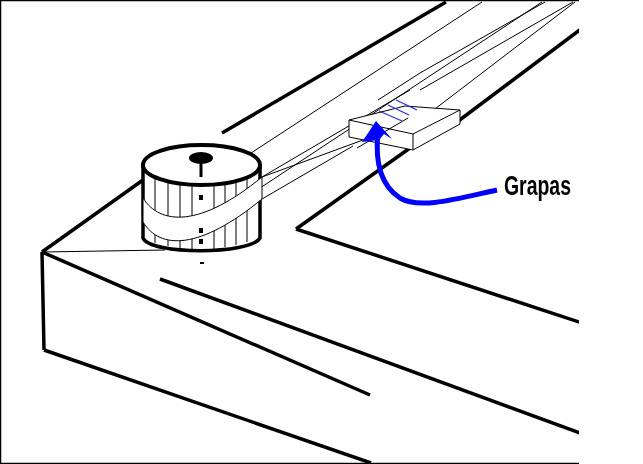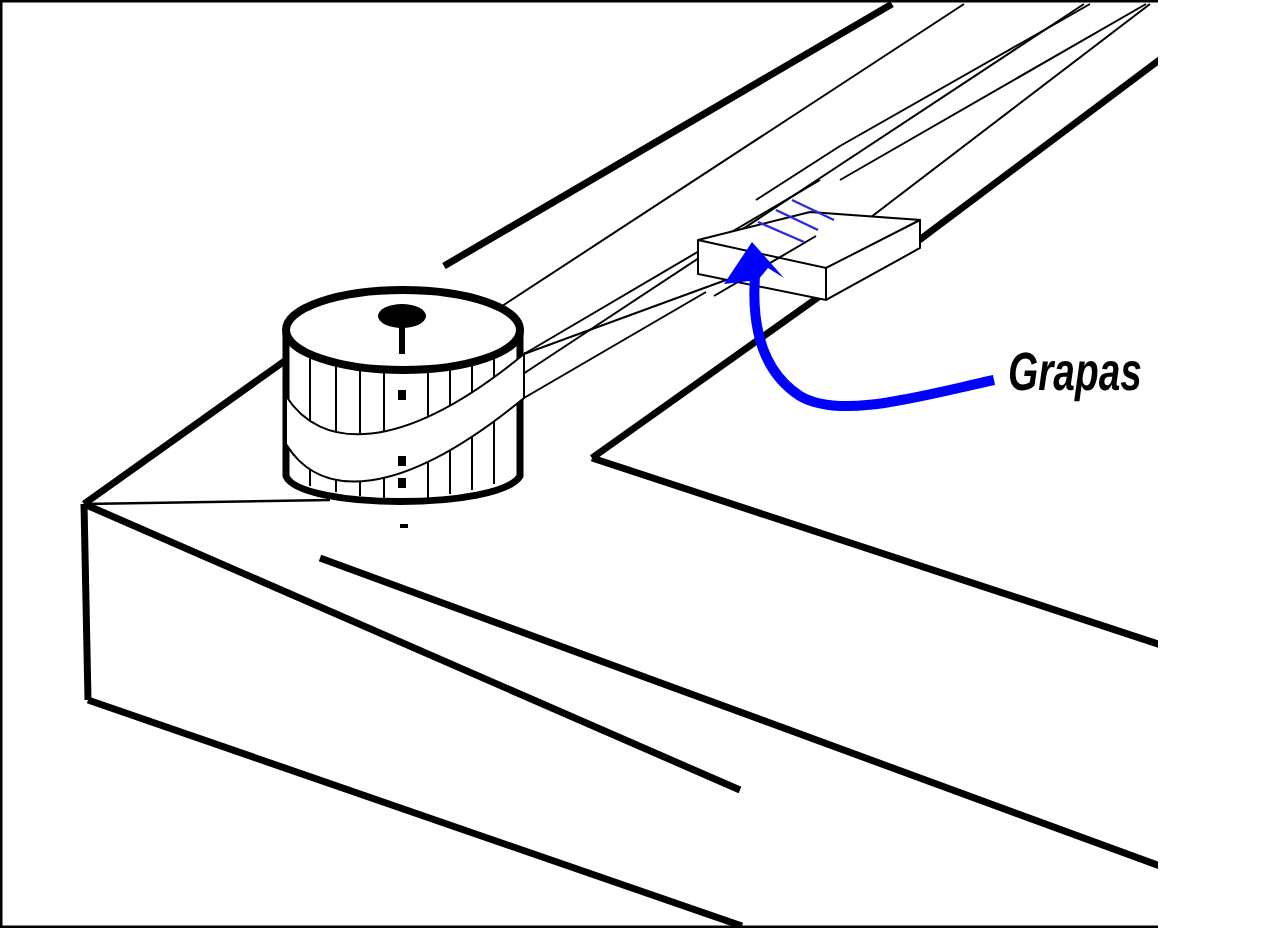--- a/index.html
+++ b/index.html
@@ -1,16 +1,16 @@
 <!DOCTYPE html>
 <html><head>
 <meta charset="utf-8">
 <style>
   html, body { margin: 0; padding: 0; background: #ffffff; }
-  .canvas { position: relative; width: 579px; height: 464px; overflow: hidden; background: #ffffff; font-style: italic; }
+  .canvas { position: relative; width: 579px; height: 464px; overflow: hidden; background: #ffffff; }
   svg { position: absolute; left: 0; top: 0; }
   .label {
     position: absolute;
     font-family: "Liberation Sans", sans-serif;
     font-weight: bold;
     font-size: 27px;
     color: #000000;
     transform: scaleX(0.72);
     transform-origin: left top;
     letter-spacing: 0px;

